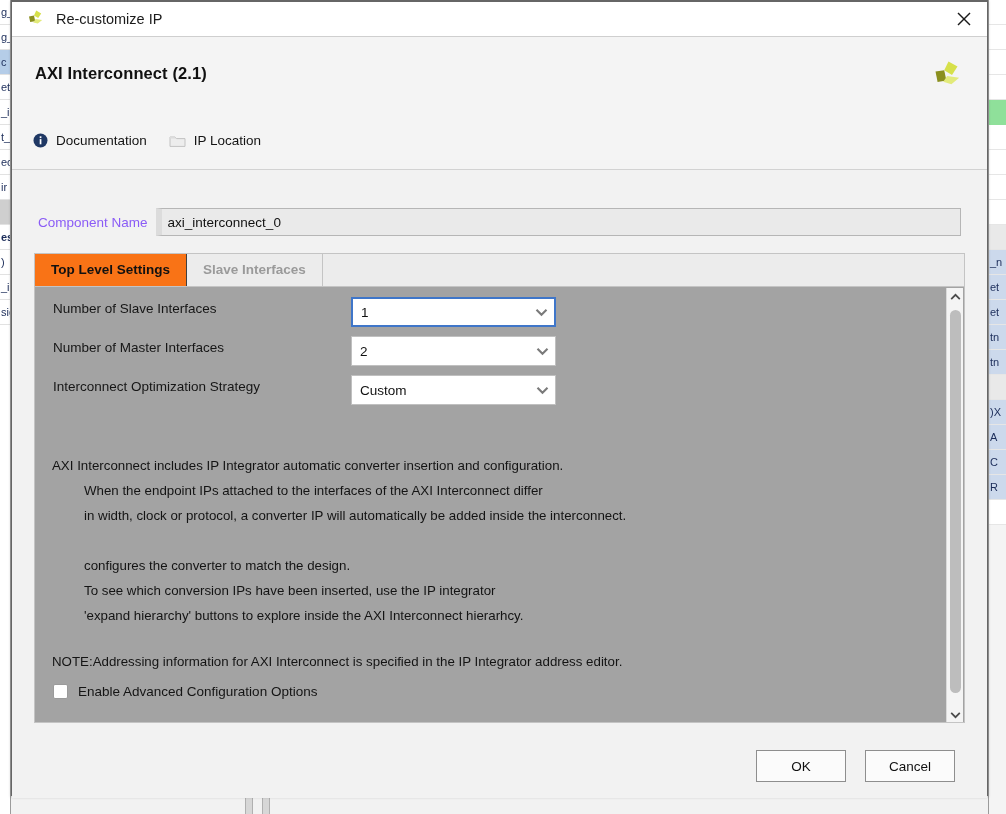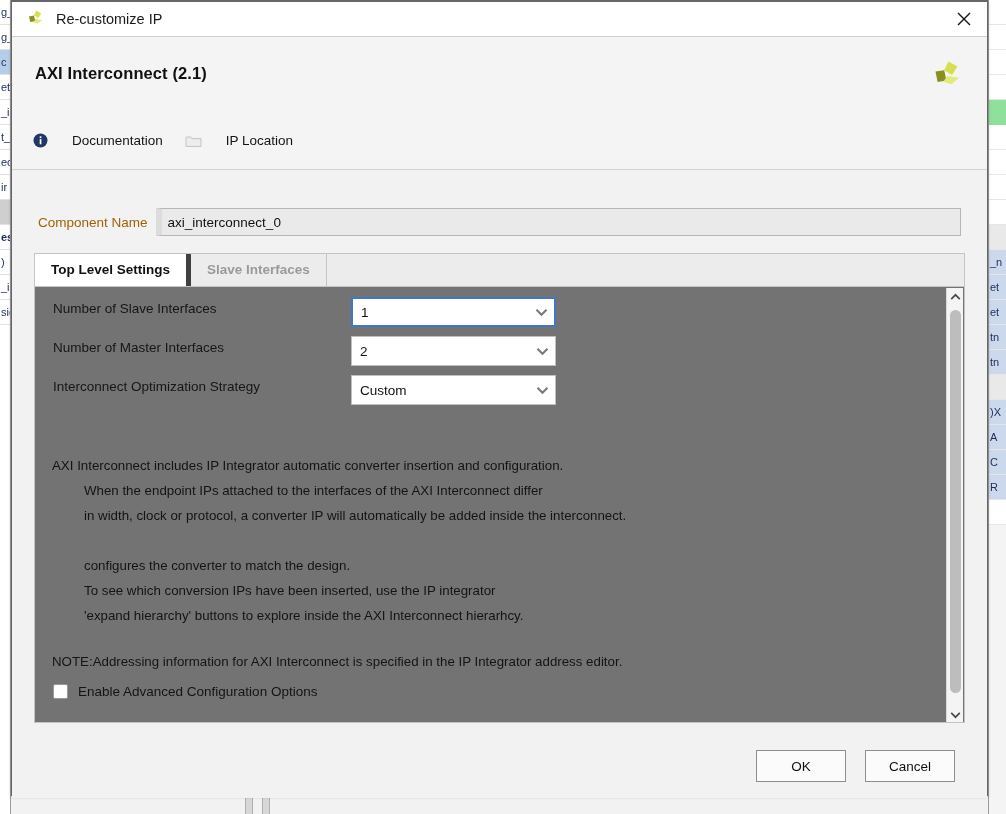--- a/index.html
+++ b/index.html
@@ -108,34 +108,34 @@
   }
   #ip-title {
     position: absolute; left: 23px; top: 27px;
     font-size: 16.5px; font-weight: bold; color: #111111;
     letter-spacing: .1px;
   }
   #header-logo { position: absolute; right: 22px; top: 22px; width: 34px; height: 34px; }
 
   #linkbar { position: absolute; left: 21px; top: 96px; display: flex; align-items: center; }
   .link-item { display: flex; align-items: center; margin-right: 22px; cursor: pointer; }
-  .link-item .lbl { font-size: 13.5px; color: #141414; margin-left: 24px; }
+  .link-item .lbl { font-size: 13.5px; color: #141414; margin-left: 8px; }
   .info-ic { width: 15px; height: 15px; }
   .folder-ic { width: 17px; height: 14px; }
 
   
   #body { position: relative; background:#f2f2f2; height: 628px; }
 
   #compname-row {
     position: absolute; left: 0; top: 38px;
     display: flex; align-items: center;
   }
   #compname-label {
     margin-left: 26px;
-    font-size: 13.5px; color: #a16207;
+    font-size: 13.5px; color: #8b5cf6;
   }
   #compname-input {
     margin-left: 8px;
     width: 805px; height: 28px;
     background: #eaeaea;
     border: 1px solid #b6b6b6;
     border-left: 6px solid #dcdcdc;
     box-sizing: border-box;
     font-family: "Liberation Sans", sans-serif;
     font-size: 13.5px; color: #111111;
@@ -160,30 +160,30 @@
   .tab {
     height: 32px; line-height: 32px;
     padding: 0 16px;
     font-size: 13.5px; font-weight: bold;
     color: #9a9a9a;
     cursor: pointer;
     border-right: 1px solid #c4c4c4;
     box-sizing: border-box;
   }
   .tab.active {
-    background: #ffffff;
+    background: #f97316;
     color: #111111;
-    border-right: 5px solid #404040;
+    border-right: 1px solid #404040;
   }
   .tab-filler { flex: 1; }
 
   #tabcontent {
     position: relative;
     height: 437px;
-    background: #737373;
+    background: #a3a3a3;
     border: 1px solid #c4c4c4;
     box-sizing: border-box;
     overflow: hidden;
   }
 
   .field-row { position: absolute; display: flex; align-items: center; }
   .field-label { font-size: 13.5px; color: #161616; }
   .combo {
     position: absolute; left: 316px;
     width: 205px; height: 30px;

